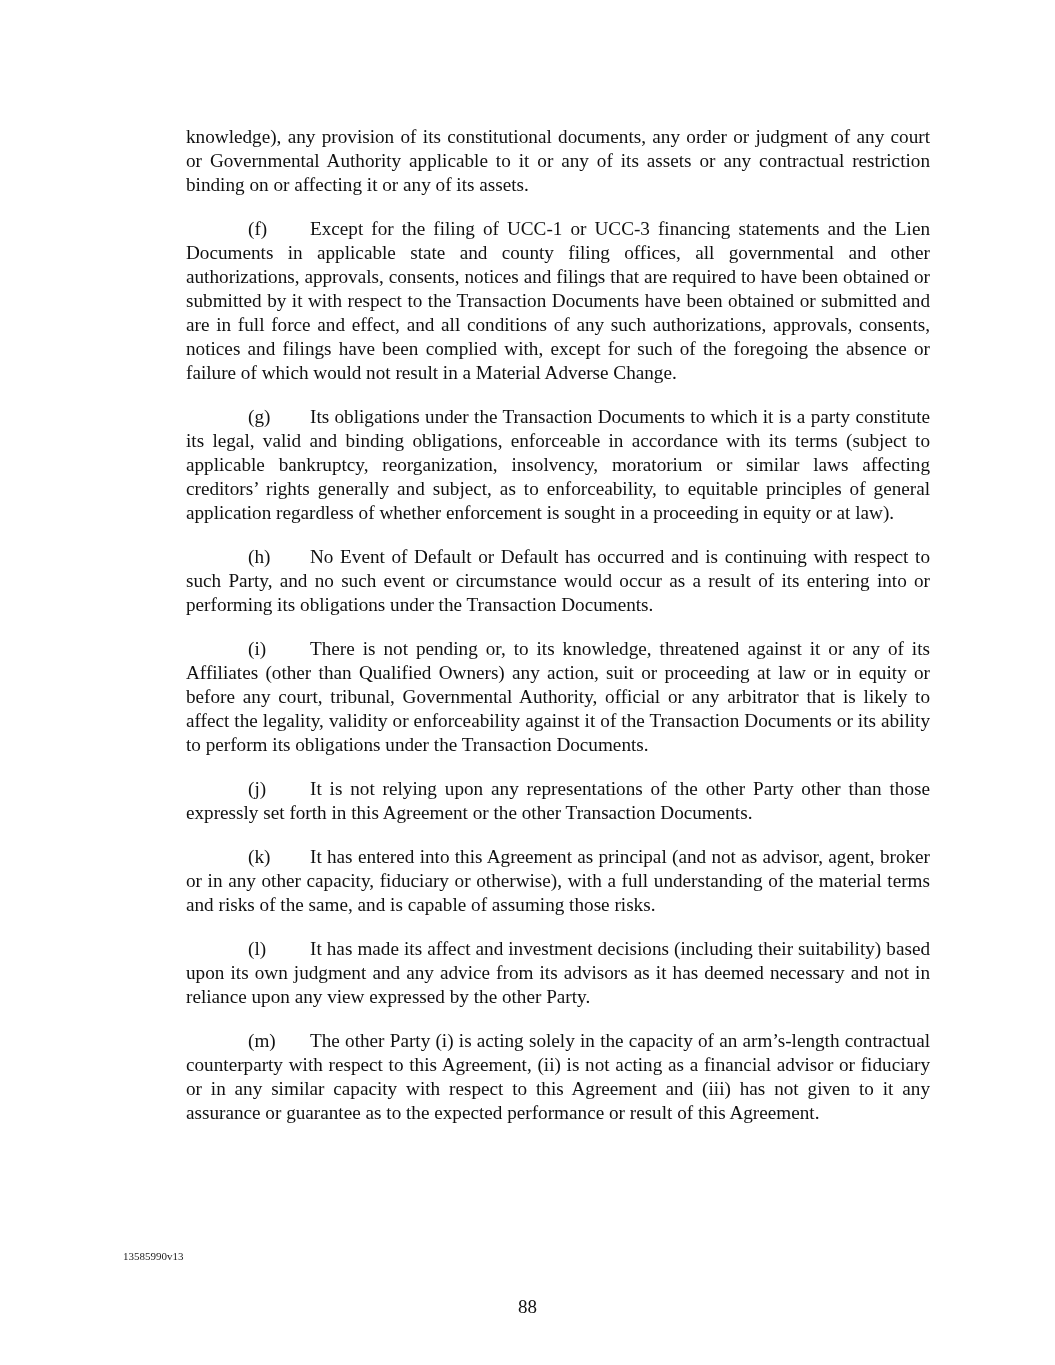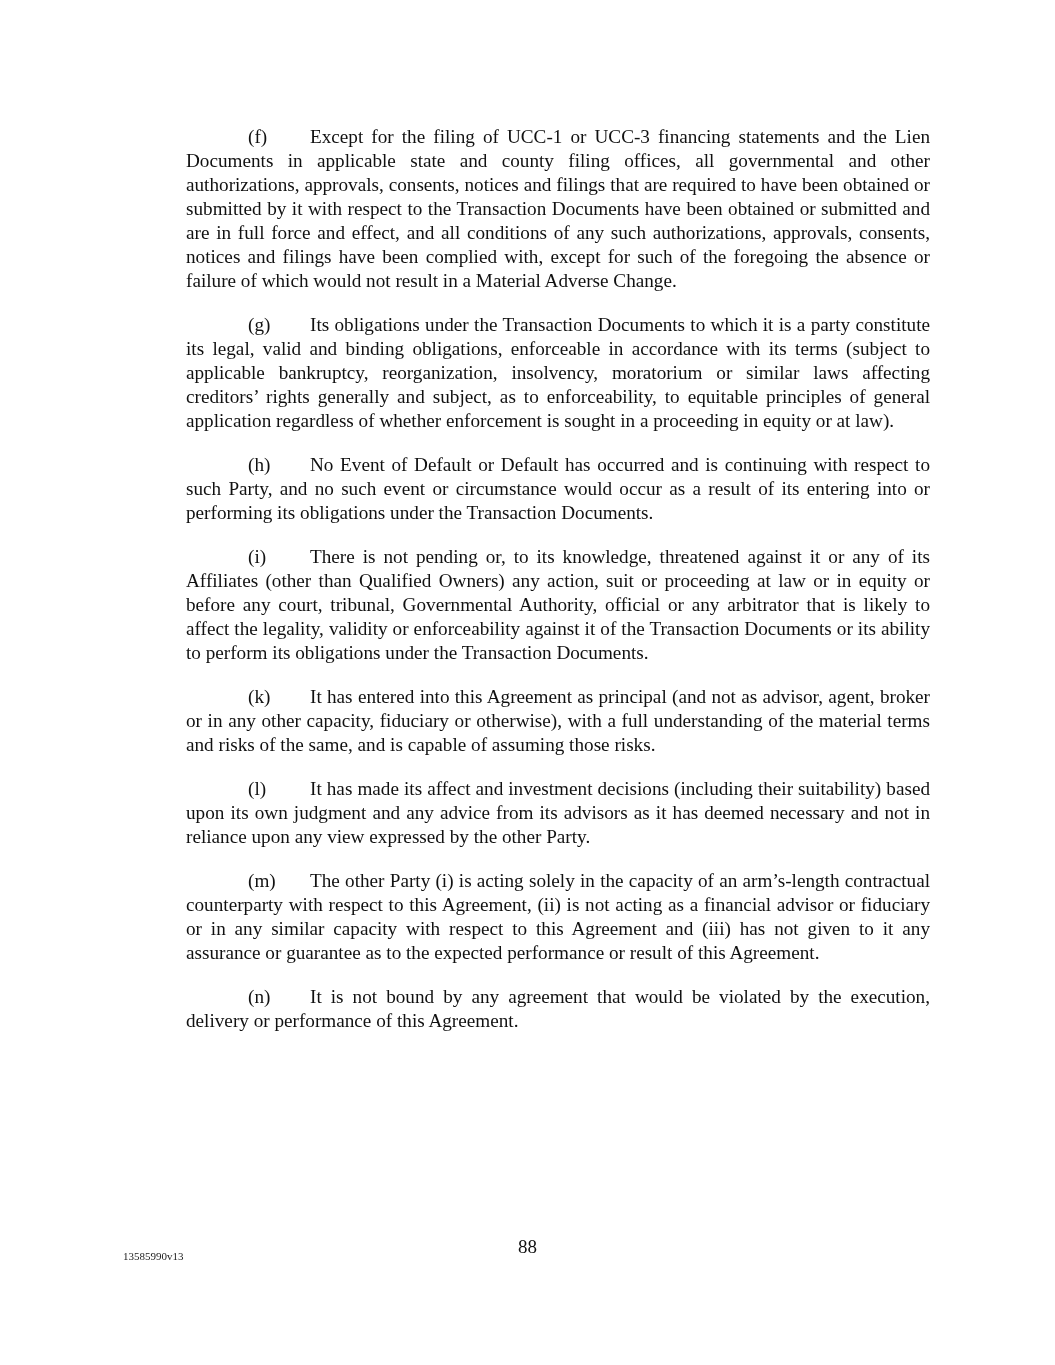--- a/index.html
+++ b/index.html
@@ -17,52 +17,53 @@
     .para {
       margin: 0 0 20px 0;
       text-align: justify;
       text-align-last: left;
     }
     .indent { display: inline-block; width: 62px; }
     .label { display: inline-block; width: 62px; }
     .page-number {
       position: absolute;
       left: 0; width: 1055px;
-      top: 1236px;
+      top: 1296px;
       text-align: center;
       font-family: "Liberation Serif", "DejaVu Serif", serif;
       font-size: 19px;
       color: #111111;
     }
     .doc-id {
       position: absolute;
       left: 123px;
       top: 1250px;
       font-family: "Liberation Serif", "DejaVu Serif", serif;
       font-size: 11px;
       color: #222222;
     }
   </style>
 </head>
 <body>
 
 <div class="page">
+  <p class="para">knowledge), any provision of its constitutional documents, any order or judgment of any court or Governmental Authority applicable to it or any of its assets or any contractual restriction binding on or affecting it or any of its assets.</p>
 
   <p class="para"><span class="indent"></span><span class="label">(f)</span><span>Except for the filing of UCC-1 or UCC-3 financing statements and the Lien Documents in applicable state and county filing offices, all governmental and other authorizations, approvals, consents, notices and filings that are required to have been obtained or submitted by it with respect to the Transaction Documents have been obtained or submitted and are in full force and effect, and all conditions of any such authorizations, approvals, consents, notices and filings have been complied with, except for such of the foregoing the absence or failure of which would not result in a Material Adverse Change.</span></p>
 
   <p class="para"><span class="indent"></span><span class="label">(g)</span><span>Its obligations under the Transaction Documents to which it is a party constitute its legal, valid and binding obligations, enforceable in accordance with its terms (subject to applicable bankruptcy, reorganization, insolvency, moratorium or similar laws affecting creditors’ rights generally and subject, as to enforceability, to equitable principles of general application regardless of whether enforcement is sought in a proceeding in equity or at law).</span></p>
 
   <p class="para"><span class="indent"></span><span class="label">(h)</span><span>No Event of Default or Default has occurred and is continuing with respect to such Party, and no such event or circumstance would occur as a result of its entering into or performing its obligations under the Transaction Documents.</span></p>
 
   <p class="para"><span class="indent"></span><span class="label">(i)</span><span>There is not pending or, to its knowledge, threatened against it or any of its Affiliates (other than Qualified Owners) any action, suit or proceeding at law or in equity or before any court, tribunal, Governmental Authority, official or any arbitrator that is likely to affect the legality, validity or enforceability against it of the Transaction Documents or its ability to perform its obligations under the Transaction Documents.</span></p>
 
+  <p class="para"><span class="indent"></span><span class="label">(j)</span><span>It is not relying upon any representations of the other Party other than those expressly set forth in this Agreement or the other Transaction Documents.</span></p>
 
   <p class="para"><span class="indent"></span><span class="label">(k)</span><span>It has entered into this Agreement as principal (and not as advisor, agent, broker or in any other capacity, fiduciary or otherwise), with a full understanding of the material terms and risks of the same, and is capable of assuming those risks.</span></p>
 
   <p class="para"><span class="indent"></span><span class="label">(l)</span><span>It has made its affect and investment decisions (including their suitability) based upon its own judgment and any advice from its advisors as it has deemed necessary and not in reliance upon any view expressed by the other Party.</span></p>
 
   <p class="para"><span class="indent"></span><span class="label">(m)</span><span>The other Party (i) is acting solely in the capacity of an arm’s-length contractual counterparty with respect to this Agreement, (ii) is not acting as a financial advisor or fiduciary or in any similar capacity with respect to this Agreement and (iii) has not given to it any assurance or guarantee as to the expected performance or result of this Agreement.</span></p>
 
-  <p class="para"><span class="indent"></span><span class="label">(n)</span><span>It is not bound by any agreement that would be violated by the execution, delivery or performance of this Agreement.</span></p>
 </div>
 
 <div class="page-number">88</div>
 <div class="doc-id">13585990v13</div>
 
 </body></html>

